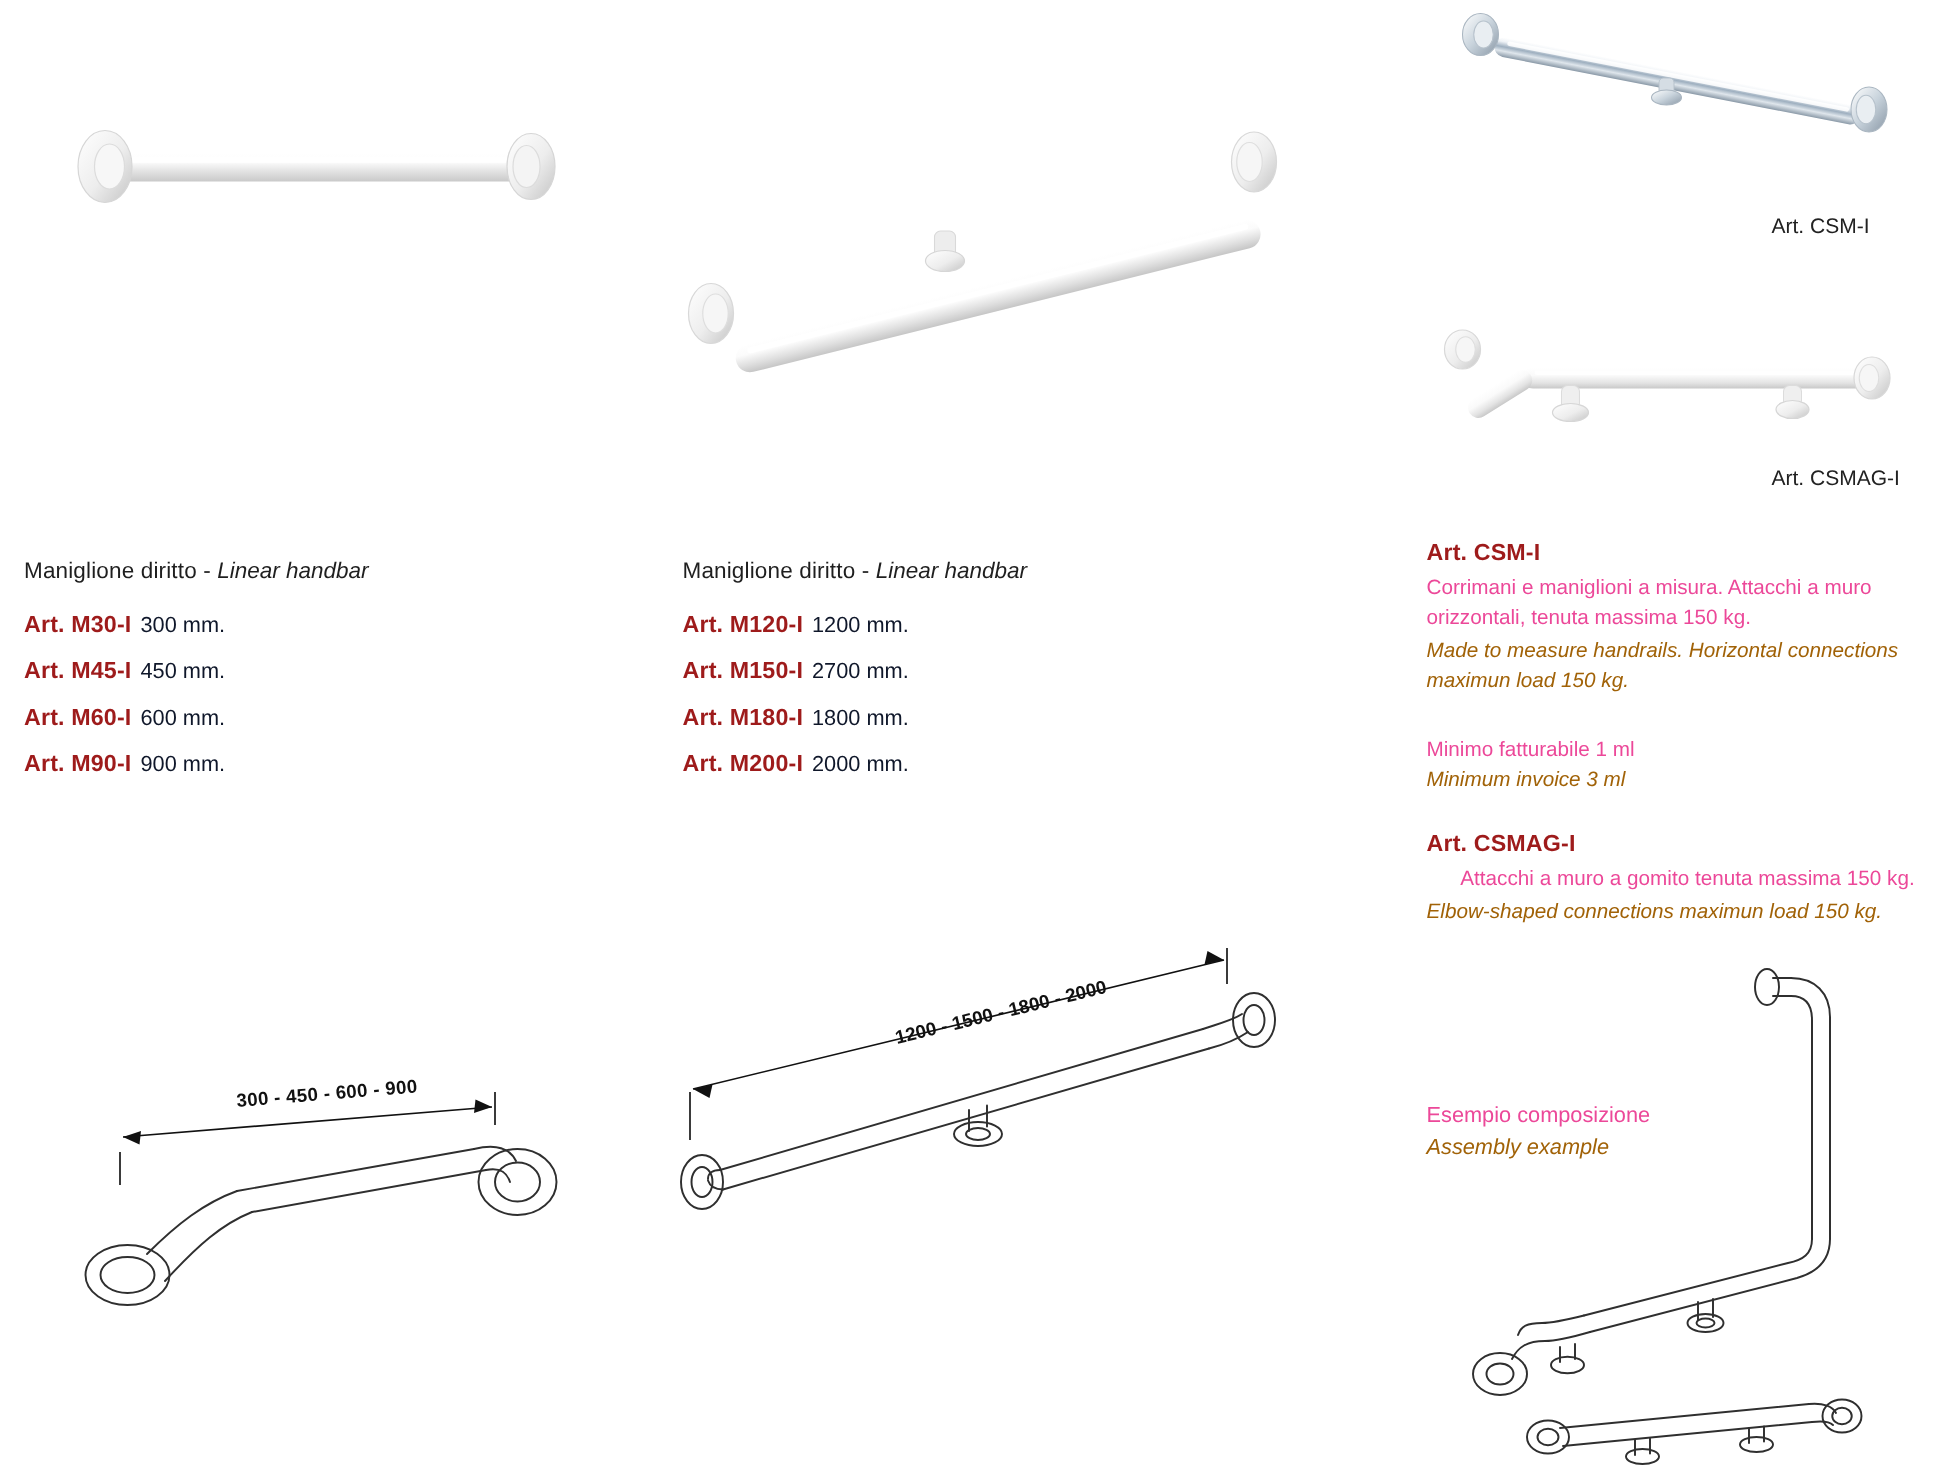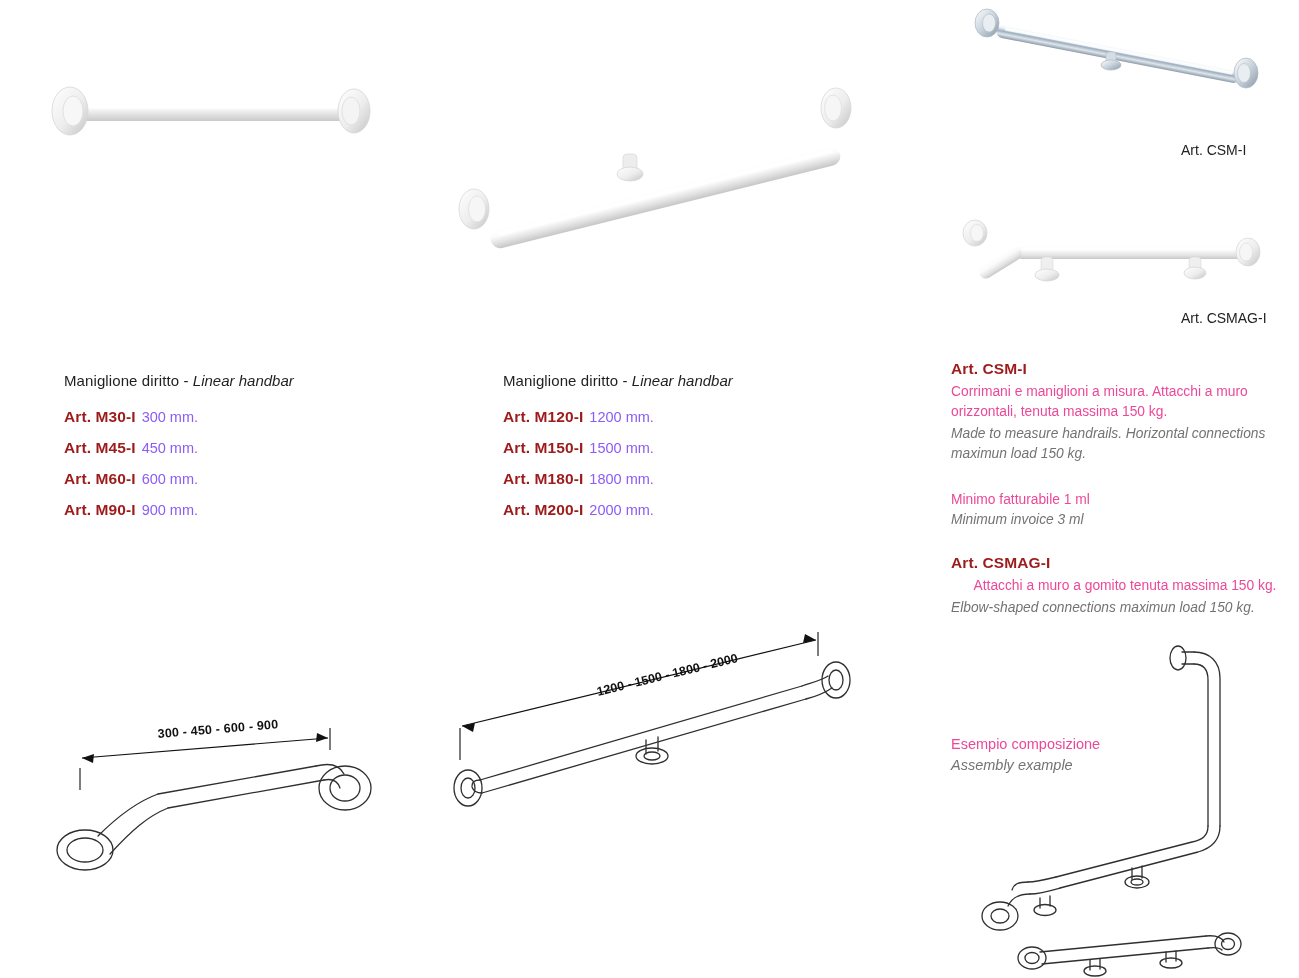--- a/index.html
+++ b/index.html
@@ -33,37 +33,36 @@
     color: #1f1f1f;
   }
   .art-code {
     font-size: 15.5px;
     font-weight: bold;
     color: #9e1b1b;
     letter-spacing: 0.1px;
   }
   .art-val {
     font-size: 14.5px;
-    color: #8b5cf6;
+    color: #0f172a;
     margin-left: 6px;
   }
   .row {
     margin-bottom: 13px;
     white-space: nowrap;
-    margin-left: 48px;
   }
   .desc-it {
     font-size: 13.8px;
     color: #ec4899;
     line-height: 1.45;
   }
   .desc-en {
     font-size: 13.8px;
     font-style: italic;
-    color: #737373;
+    color: #a16207;
     line-height: 1.45;
   }
   .caption {
     font-size: 14px;
     color: #222;
   }
   .dim-label {
     font-size: 12.5px;
     font-weight: bold;
     color: #111;
@@ -254,21 +253,21 @@
   </div>
 
   <div class="blk" id="txt-mid">
     <div class="row" style="margin-bottom:18px;">
       <span class="title-it">Maniglione diritto - </span><span class="title-en">Linear handbar</span>
     </div>
     <div class="row">
       <span class="art-code">Art. M120-I</span><span class="art-val">1200 mm.</span>
     </div>
     <div class="row">
-      <span class="art-code">Art. M150-I</span><span class="art-val">1500 mm.</span>
+      <span class="art-code">Art. M150-I</span><span class="art-val">2700 mm.</span>
     </div>
     <div class="row">
       <span class="art-code">Art. M180-I</span><span class="art-val">1800 mm.</span>
     </div>
     <div class="row">
       <span class="art-code">Art. M200-I</span><span class="art-val">2000 mm.</span>
     </div>
   </div>
 
   <div class="blk" id="txt-right">

